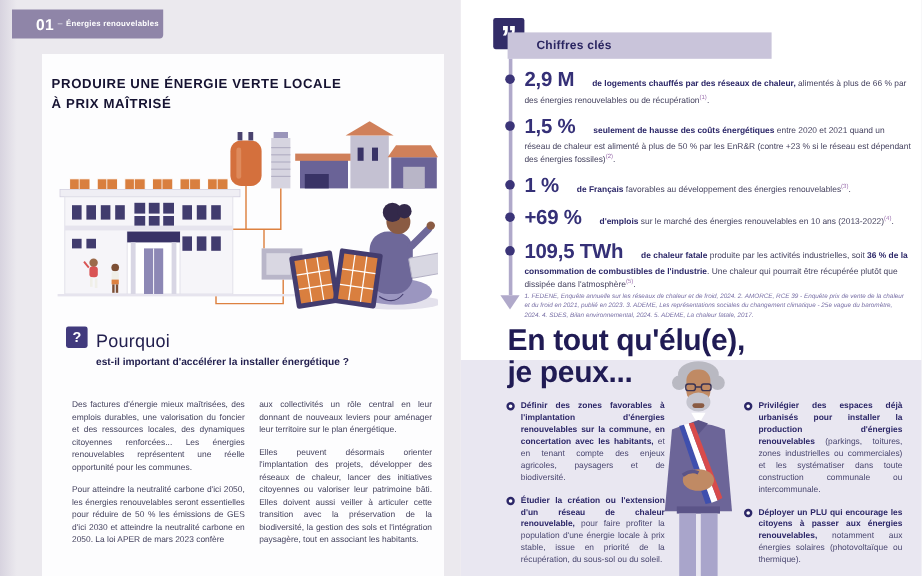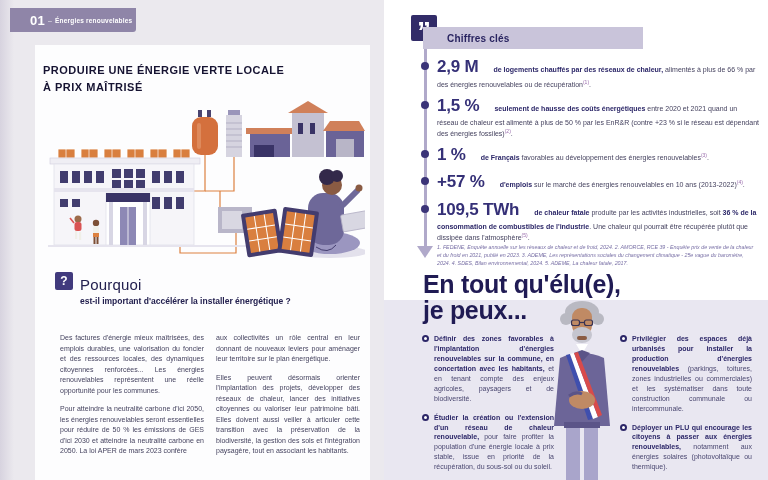--- a/index.html
+++ b/index.html
@@ -241,21 +241,21 @@
     <div class="kfbar">
       <span>Chiffres clés</span>
     </div>
     <div class="timeline"></div>
     <div class="tarrow"></div>
 
     <div class="stats">
         <div class="stat"><span class="dot"></span><span class="sv">2,9 M</span> <span class="st"><span class="b">de logements chauffés par des réseaux de chaleur,</span><span> alimentés à plus de 66 % par des énergies renouvelables ou de récupération</span><sup>(1)</sup><span>.</span></span></div>
         <div class="stat"><span class="dot"></span><span class="sv">1,5 %</span> <span class="st"><span class="b">seulement de hausse des coûts énergétiques</span><span> entre 2020 et 2021 quand un réseau de chaleur est alimenté à plus de 50 % par les EnR&amp;R (contre +23 % si le réseau est dépendant des énergies fossiles)</span><sup>(2)</sup><span>.</span></span></div>
         <div class="stat"><span class="dot"></span><span class="sv">1 %</span> <span class="st"><span class="b">de Français</span><span> favorables au développement des énergies renouvelables</span><sup>(3)</sup><span>.</span></span></div>
-        <div class="stat"><span class="dot"></span><span class="sv">+57 %</span> <span class="st"><span class="b">d'emplois</span><span> sur le marché des énergies renouvelables en 10 ans (2013-2022)</span><sup>(4)</sup><span>.</span></span></div>
+        <div class="stat"><span class="dot"></span><span class="sv">+69 %</span> <span class="st"><span class="b">d'emplois</span><span> sur le marché des énergies renouvelables en 10 ans (2013-2022)</span><sup>(4)</sup><span>.</span></span></div>
         <div class="stat"><span class="dot"></span><span class="sv">109,5 TWh</span> <span class="st"><span class="b">de chaleur fatale</span><span> produite par les activités industrielles, soit </span><span class="b">36 % de la consommation de combustibles de l'industrie</span><span>. Une chaleur qui pourrait être récupérée plutôt que dissipée dans l'atmosphère</span><sup>(5)</sup><span>.</span></span></div>
       </div>
 
     <div class="footnotes">1. FEDENE, Enquête annuelle sur les réseaux de chaleur et de froid, 2024. 2. AMORCE, RCE 39 - Enquête prix de vente de la chaleur et du froid en 2021, publié en 2023. 3. ADEME, Les représentations sociales du changement climatique - 25e vague du baromètre, 2024. 4. SDES, Bilan environnemental, 2024. 5. ADEME, La chaleur fatale, 2017.</div>
 
     <div class="elu-h">
       <span>En tout qu'élu(e),</span><br>
       <span>je peux...</span>
     </div>
 

